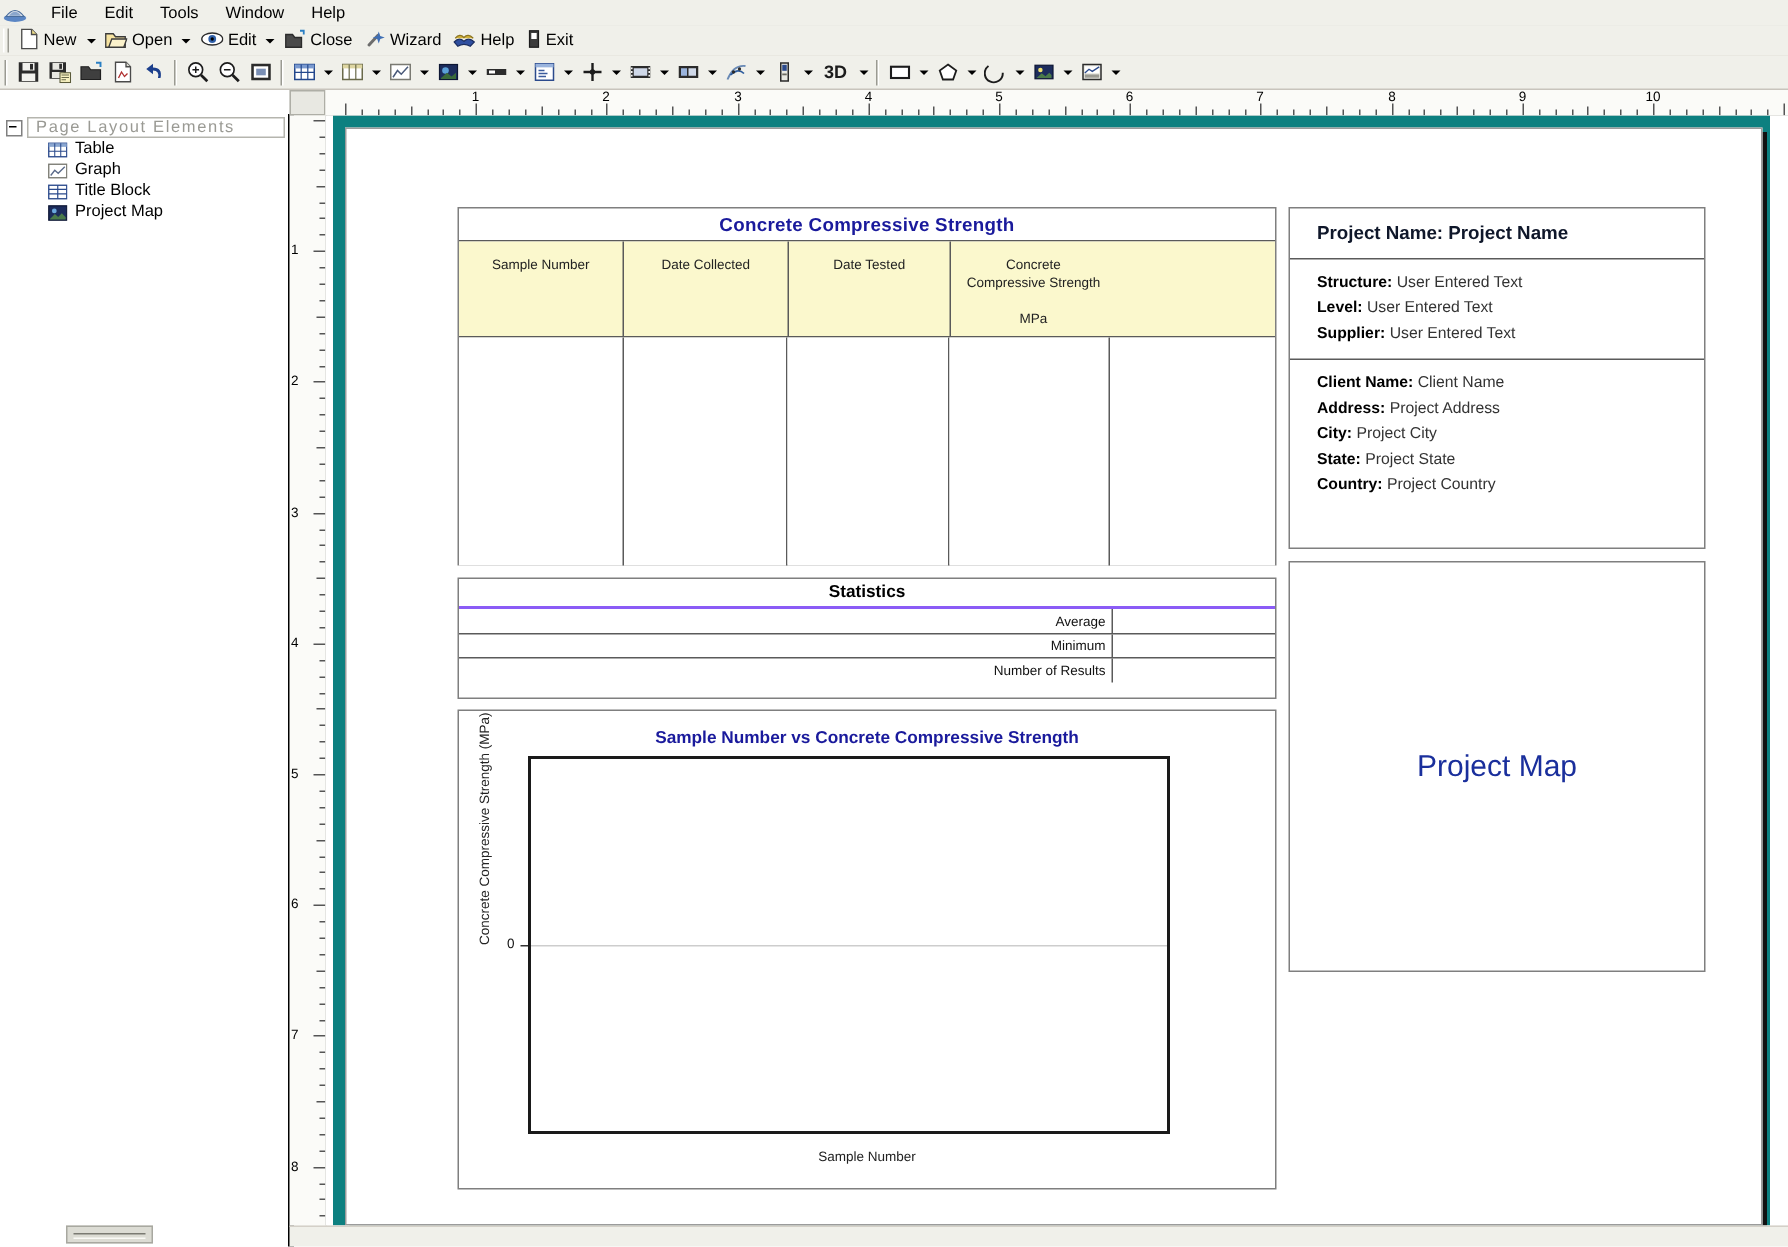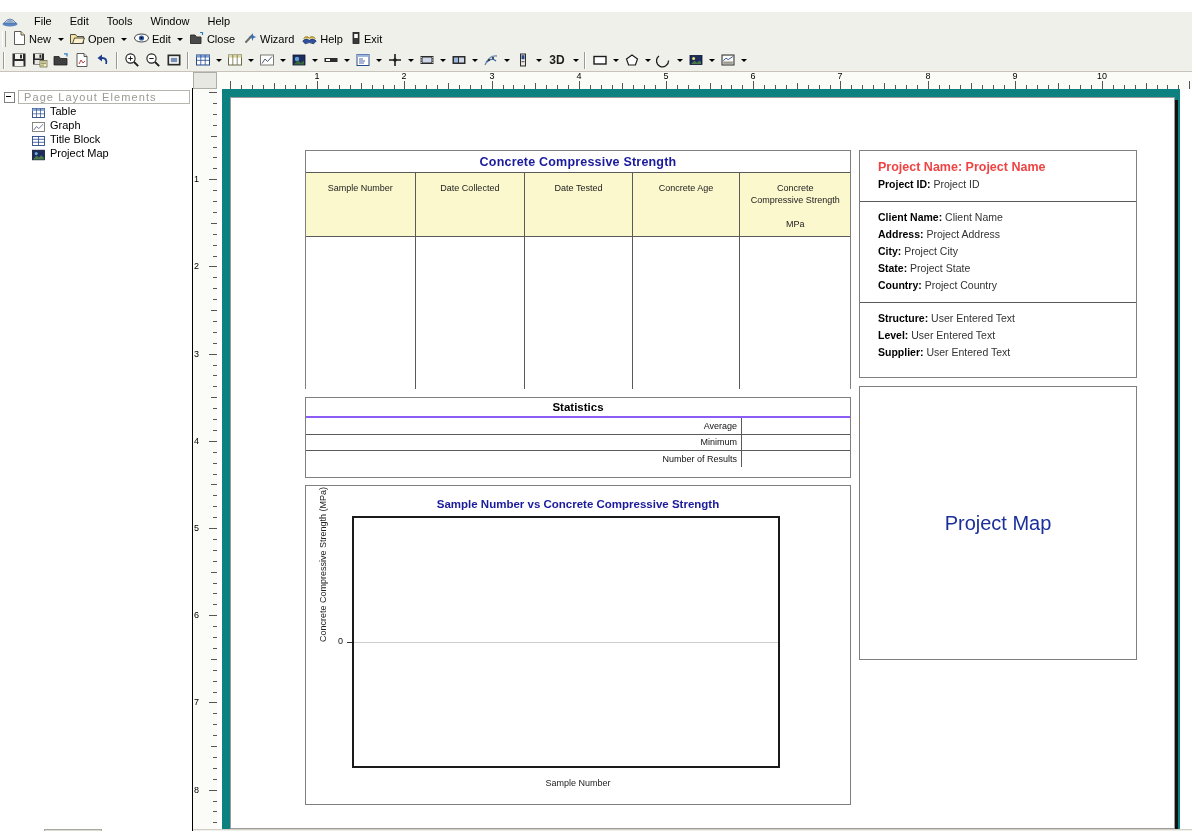--- a/index.html
+++ b/index.html
@@ -3,21 +3,21 @@
 <meta charset="utf-8">
 <style>
   html, body {
     margin: 0; padding: 0;
     width: 1192px; height: 831px;
     overflow: hidden;
     background: #ffffff;
     font-family: "Liberation Sans", sans-serif;
     -webkit-font-smoothing: none;
   }
-  #app { position: relative; width: 1192px; height: 621px; margin-top: 12px; }
+  #app { position: relative; width: 1192px; height: 621px; }
 
   
   #menubar {
     position: absolute; left: 0; top: 0; width: 1192px; height: 17px;
     background: #f0f0ea;
     display: flex; align-items: center;
     border-bottom: 1px solid #e2e2dc;
   }
   .app-logo {
     width: 17px; height: 15px; margin-left: 2px; margin-right: 6px;
@@ -229,21 +229,21 @@
   
   #title-block {
     position: absolute; left: 628px; top: 52px; width: 278px; height: 228px;
     background: #fff; border: 1px solid #7f7f7f; box-sizing: border-box;
   }
   .tb-sect { border-bottom: 1px solid #5a5a5a; padding: 7px 0 8px 0; }
   .tb-sect:last-child { border-bottom: none; }
   .tb-line { font-size: 10.5px; color: #333; padding: 0 0 0 18px; line-height: 17px; }
   .tb-line b { color: #000; }
   #proj-name-line {
-    font-size: 12.5px; font-weight: bold; color: #ef4444;
+    font-size: 12.5px; font-weight: bold; color: #0f172a;
     padding-left: 18px; line-height: 18px;
   }
   #proj-id-line { font-size: 10.5px; padding-left: 18px; line-height: 17px; color: #333; }
   #proj-id-line b { color: #000; }
 
   
   #map-block {
     position: absolute; left: 628px; top: 288px; width: 278px; height: 274px;
     background: #fff; border: 1px solid #7f7f7f; box-sizing: border-box;
     display: flex; align-items: center; justify-content: center;
@@ -858,23 +858,20 @@
         <div id="main-head">
           <div class="hc" style="width:110px">
             <span>Sample Number</span>
           </div>
           <div class="hc" style="width:110px">
             <span>Date Collected</span>
           </div>
           <div class="hc" style="width:108px">
             <span>Date Tested</span>
           </div>
-          <div class="hc" style="width:108px">
-            <span>Concrete Age</span>
-          </div>
           <div class="hc" style="width:110px">
             <span>Concrete</span>
             <span>Compressive Strength</span>
             <span style="margin-top:12px">MPa</span>
           </div>
         </div>
         <div id="main-body">
           <div class="bc" style="width:110px"></div>
           <div class="bc" style="width:110px"></div>
           <div class="bc" style="width:108px"></div>
@@ -910,23 +907,34 @@
         </div>
         <div id="x-axis-label">Sample Number</div>
       </div>
 
       <div id="title-block">
         <div class="tb-sect">
           <div id="proj-name-line">
             <span>Project Name:</span>
             <span>Project Name</span>
           </div>
-          <div id="proj-id-line">
-            <b>Project ID:</b>
-            <span>Project ID</span>
+        </div>
+
+        <div class="tb-sect">
+          <div class="tb-line">
+            <b>Structure:</b>
+            <span>User Entered Text</span>
+          </div>
+          <div class="tb-line">
+            <b>Level:</b>
+            <span>User Entered Text</span>
+          </div>
+          <div class="tb-line">
+            <b>Supplier:</b>
+            <span>User Entered Text</span>
           </div>
         </div>
 
         <div class="tb-sect">
           <div class="tb-line">
             <b>Client Name:</b>
             <span>Client Name</span>
           </div>
           <div class="tb-line">
             <b>Address:</b>
@@ -938,35 +946,20 @@
           </div>
           <div class="tb-line">
             <b>State:</b>
             <span>Project State</span>
           </div>
           <div class="tb-line">
             <b>Country:</b>
             <span>Project Country</span>
           </div>
         </div>
-
-        <div class="tb-sect">
-          <div class="tb-line">
-            <b>Structure:</b>
-            <span>User Entered Text</span>
-          </div>
-          <div class="tb-line">
-            <b>Level:</b>
-            <span>User Entered Text</span>
-          </div>
-          <div class="tb-line">
-            <b>Supplier:</b>
-            <span>User Entered Text</span>
-          </div>
-        </div>
       </div>
 
       <div id="map-block">
         <span id="map-text">Project Map</span>
       </div>
 
     </div>
   </div>
 
   <div id="hscroll"></div>

